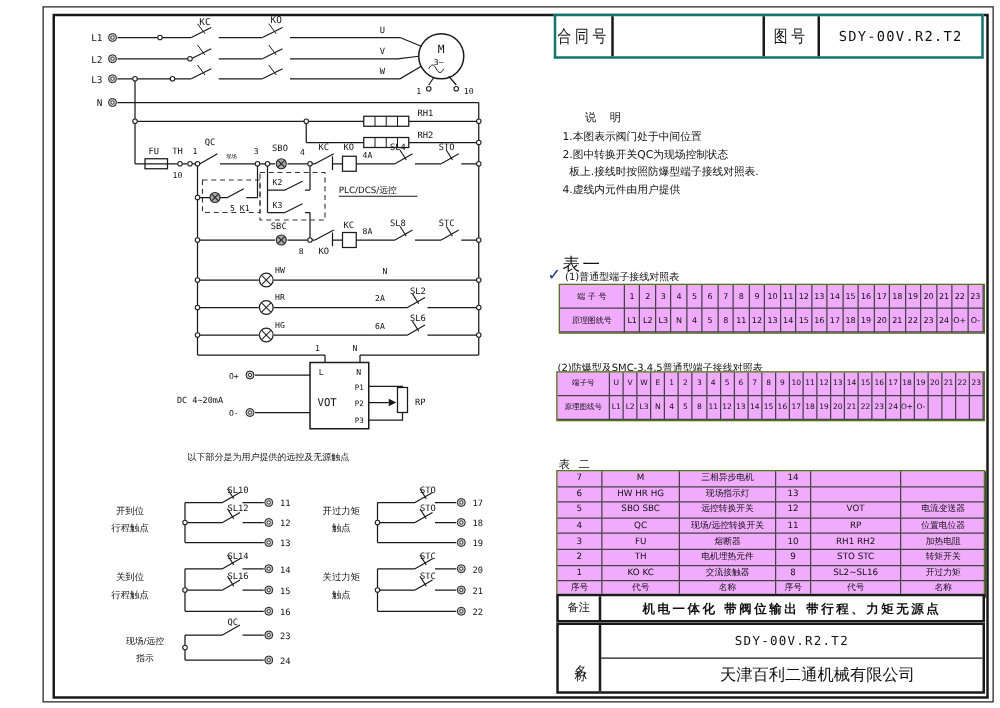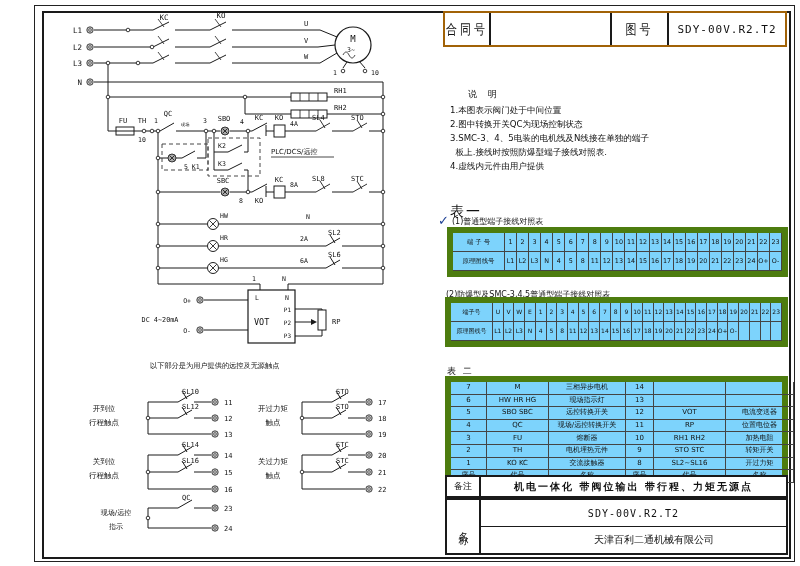--- a/index.html
+++ b/index.html
@@ -2,85 +2,85 @@
 <html><head>
 <meta charset="utf-8">
 <style>
   html,body{margin:0;padding:0;background:#fff;}
   .page{position:relative;width:800px;height:566px;background:#ffffff;
         font-family:"DejaVu Sans",sans-serif;color:#111;overflow:hidden;}
   .abs{position:absolute;}
   .frame-outer{left:34px;top:5px;width:759px;height:555px;border:1px solid #222;}
   .frame-inner{left:42px;top:11px;width:745px;height:544px;border:2px solid #1a1a1a;}
   
-  .titleblock{left:443px;top:11px;width:344px;height:36px;border:2px solid #a16207;
+  .titleblock{left:443px;top:11px;width:344px;height:36px;border:2px solid #0f766e;
               display:flex;background:#fff;box-sizing:border-box;}
   .tb-cell{display:flex;align-items:center;justify-content:center;box-sizing:border-box;height:100%;}
   .tb-label{font-size:11px;letter-spacing:3px;transform:scaleY(1.25);}
   .tb-sep{border-right:2px solid #1a1a1a;}
   .tb-num{font-family:"DejaVu Sans Mono",monospace;font-size:11px;letter-spacing:1px;}
   
   .notes-title{left:468px;top:88px;font-size:9px;letter-spacing:4px;text-align:right;}
   .notes{left:450px;top:103px;width:335px;font-size:8.6px;line-height:14px;white-space:pre;}
   
   .t1-label{left:450px;top:203px;font-size:14px;letter-spacing:2px;}
   .t1a-check{left:438px;top:213px;font-size:13px;color:#1c3f94;font-weight:bold;}
   .t1a-title{left:452px;top:216px;font-size:8px;}
   .t1b-title{left:446px;top:289px;font-size:8px;}
   .t2-label{left:447px;top:365px;font-size:9px;letter-spacing:2px;}
-  .tgrid{display:grid;border:6px solid #4d7c0f;box-sizing:border-box;background:#7dd3fc;}
+  .tgrid{display:grid;border:1px solid #4d7c0f;box-sizing:border-box;background:#f0abfc;}
   .tgrid .cell{border-right:0.8px solid #444;border-bottom:0.8px solid #444;
                display:flex;align-items:center;justify-content:center;
                overflow:hidden;line-height:1;box-sizing:border-box;}
   .grid-t1a{left:447px;top:227px;width:341px;grid-template-columns:52px repeat(23,1fr);grid-auto-rows:19px;font-size:6.4px;}
   .grid-t1b{left:445px;top:297px;width:343px;grid-template-columns:42px repeat(27,1fr);grid-auto-rows:19px;font-size:6px;}
   .grid-t2{left:445px;top:376px;width:343px;grid-template-columns:36px 62px 77px 28px 72px 68px;grid-auto-rows:12.6px;font-size:7px;}
   .dc{display:contents;}
   
   .remark-row{left:445px;top:475px;width:343px;height:23px;border:2px solid #1a1a1a;display:flex;box-sizing:border-box;background:#fff;}
   .remark-label{width:34px;border-right:2px solid #1a1a1a;display:flex;align-items:center;justify-content:center;font-size:9px;box-sizing:border-box;}
   .remark-text{flex:1;display:flex;align-items:center;justify-content:center;font-size:10px;letter-spacing:2px;font-weight:bold;}
   .name-block{left:445px;top:498px;width:343px;height:57px;border:2px solid #1a1a1a;display:flex;box-sizing:border-box;background:#fff;}
   .name-label{width:34px;border-right:2px solid #1a1a1a;display:flex;align-items:center;justify-content:center;
               font-size:10px;writing-mode:vertical-lr;letter-spacing:4px;box-sizing:border-box;}
   .name-text{width:187px;border-right:2px solid #1a1a1a;display:flex;align-items:center;justify-content:center;
              font-size:10px;letter-spacing:1.5px;box-sizing:border-box;font-weight:bold;}
   .name-right{flex:1;display:flex;flex-direction:column;}
   .nr-top{flex:1;border-bottom:1.5px solid #1a1a1a;display:flex;align-items:center;justify-content:center;
           font-family:"DejaVu Sans Mono",monospace;font-size:10px;letter-spacing:1px;}
-  .nr-bot{flex:1;display:flex;align-items:center;justify-content:center;font-size:10px;padding-left:41px;}
+  .nr-bot{flex:1;display:flex;align-items:center;justify-content:center;font-size:13px;padding-left:41px;}
   
   svg text{fill:#111;}
   .tm{font-family:"DejaVu Sans Mono",monospace;}
   .tc{font-family:"DejaVu Sans",sans-serif;}
 </style>
 </head>
 <body>
 
 <div class="page">
   <div class="abs frame-outer"></div>
   <div class="abs frame-inner"></div>
 
   <div class="abs titleblock">
     <div class="tb-cell tb-sep" style="width:46px">
       <span class="tb-label">合同号</span>
     </div>
     <div class="tb-cell tb-sep" style="width:121px">
       <span></span>
     </div>
-    <div class="tb-cell tb-sep" style="width:57px">
+    <div class="tb-cell tb-sep" style="width:44px">
       <span class="tb-label">图号</span>
     </div>
     <div class="tb-cell" style="flex:1">
       <span class="tb-num">SDY-00V.R2.T2</span>
     </div>
   </div>
 
   <div class="abs notes-title">说 明</div>
-  <div class="abs notes"><div class="note-line">1.本图表示阀门处于中间位置</div><div class="note-line">2.图中转换开关QC为现场控制状态</div><div class="note-line">3.SMC-3、4、5电装的电机线及N线接在单独的端子</div><div class="note-line">  板上.接线时按照防爆型端子接线对照表.</div><div class="note-line">4.虚线内元件由用户提供</div></div>
+  <div class="abs notes"><div class="note-line">1.本图表示阀门处于中间位置</div><div class="note-line">2.图中转换开关QC为现场控制状态</div><div class="note-line">  板上.接线时按照防爆型端子接线对照表.</div><div class="note-line">4.虚线内元件由用户提供</div></div>
 
   <div class="abs t1-label">表一</div>
   <div class="abs t1a-check">✓</div>
   <div class="abs t1a-title">(1)普通型端子接线对照表</div>
   <div class="abs tgrid grid-t1a">
     <div class="cell">端 子 号</div>
     <div class="dc"><div class="cell">1</div><div class="cell">2</div><div class="cell">3</div><div class="cell">4</div><div class="cell">5</div><div class="cell">6</div><div class="cell">7</div><div class="cell">8</div><div class="cell">9</div><div class="cell">10</div><div class="cell">11</div><div class="cell">12</div><div class="cell">13</div><div class="cell">14</div><div class="cell">15</div><div class="cell">16</div><div class="cell">17</div><div class="cell">18</div><div class="cell">19</div><div class="cell">20</div><div class="cell">21</div><div class="cell">22</div><div class="cell">23</div></div>
     <div class="cell">原理图线号</div>
     <div class="dc"><div class="cell">L1</div><div class="cell">L2</div><div class="cell">L3</div><div class="cell">N</div><div class="cell">4</div><div class="cell">5</div><div class="cell">8</div><div class="cell">11</div><div class="cell">12</div><div class="cell">13</div><div class="cell">14</div><div class="cell">15</div><div class="cell">16</div><div class="cell">17</div><div class="cell">18</div><div class="cell">19</div><div class="cell">20</div><div class="cell">21</div><div class="cell">22</div><div class="cell">23</div><div class="cell">24</div><div class="cell">O+</div><div class="cell">O-</div></div>
   </div>

